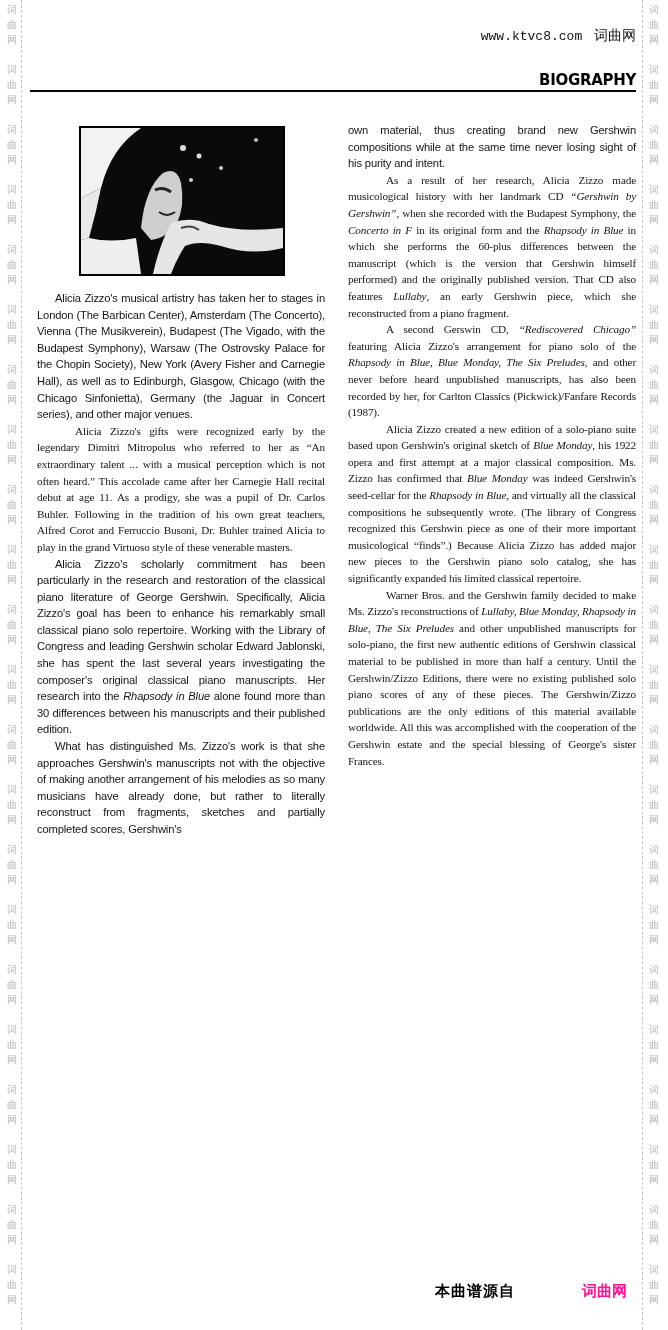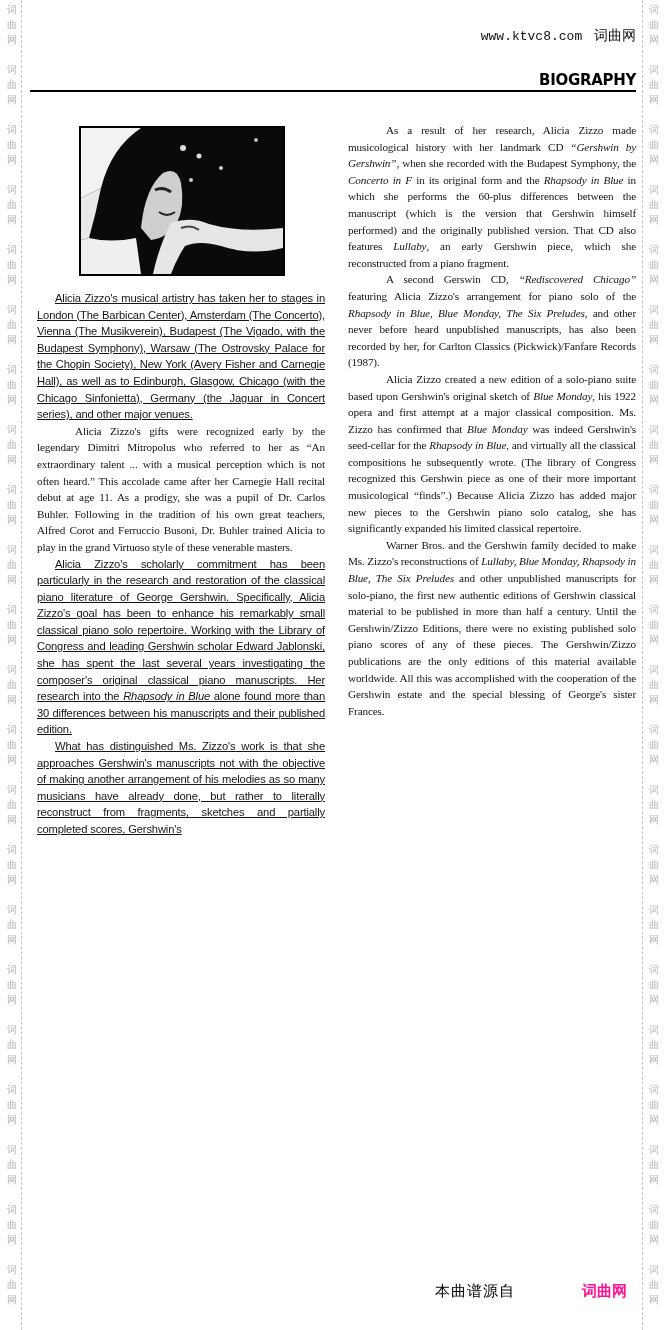--- a/index.html
+++ b/index.html
@@ -46,27 +46,27 @@
     }
 
     .col {
       position: absolute; width: 288px;
       font-size: 11.2px; line-height: 16.6px; text-align: justify; color: #151515;
       letter-spacing: -0.15px;
     }
     .col.left { left: 37px; top: 290px; }
     .col.right { left: 348px; top: 122px; }
     .col p { margin: 0; }
-    .ind1 { text-indent: 18px; text-decoration: underline; }
+    .ind1 { text-indent: 18px; }
     .ind2 { text-indent: 38px; font-family: Liberation Serif, serif; }
     .col i { font-style: italic; }
 
     .footer-src {
       position: absolute; top: 1282px; left: 435px;
-      font-family: "DejaVu Sans", sans-serif; font-weight: normal; font-size: 15px; color: #000;
+      font-family: "DejaVu Sans", sans-serif; font-weight: bold; font-size: 15px; color: #000;
       letter-spacing: 1px;
     }
     .footer-site {
       position: absolute; top: 1282px; left: 582px;
       font-family: "DejaVu Sans", sans-serif; font-weight: bold; font-size: 15px; color: #ff1493;
     }
   </style>
 </head>
 <body>
 
@@ -329,20 +329,21 @@
   </svg>
 </div>
 
 <div class="col left" id="col-left">
     <p class="ind1"><span>Alicia Zizzo's musical artistry has taken her to stages in London (The Barbican Center), Amsterdam (The Concerto), Vienna (The Musikverein), Budapest (The Vigado, with the Budapest Symphony), Warsaw (The Ostrovsky Palace for the Chopin Society), New York (Avery Fisher and Carnegie Hall), as well as to Edinburgh, Glasgow, Chicago (with the Chicago Sinfonietta), Germany (the Jaguar in Concert series), and other major venues.</span></p>
     <p class="ind2"><span>Alicia Zizzo's gifts were recognized early by the legendary Dimitri Mitropolus who referred to her as “An extraordinary talent ... with a musical perception which is not often heard.” This accolade came after her Carnegie Hall recital debut at age 11. As a prodigy, she was a pupil of Dr. Carlos Buhler. Following in the tradition of his own great teachers, Alfred Corot and Ferruccio Busoni, Dr. Buhler trained Alicia to play in the grand Virtuoso style of these venerable masters.</span></p>
     <p class="ind1"><span>Alicia Zizzo's scholarly commitment has been particularly in the research and restoration of the classical piano literature of George Gershwin. Specifically, Alicia Zizzo's goal has been to enhance his remarkably small classical piano solo repertoire. Working with the Library of Congress and leading Gershwin scholar Edward Jablonski, she has spent the last several years investigating the composer's original classical piano manuscripts. Her research into the </span><i>Rhapsody in Blue</i><span> alone found more than 30 differences between his manuscripts and their published edition.</span></p>
     <p class="ind1"><span>What has distinguished Ms. Zizzo's work is that she approaches Gershwin's manuscripts not with the objective of making another arrangement of his melodies as so many musicians have already done, but rather to literally reconstruct from fragments, sketches and partially completed scores, Gershwin's</span></p>
   </div>
 <div class="col right" id="col-right">
+    <p class=""><span>own material, thus creating brand new Gershwin compositions while at the same time never losing sight of his purity and intent.</span></p>
     <p class="ind2"><span>As a result of her research, Alicia Zizzo made musicological history with her landmark CD </span><i>“Gershwin by Gershwin”</i><span>, when she recorded with the Budapest Symphony, the </span><i>Concerto in F</i><span> in its original form and the </span><i>Rhapsody in Blue</i><span> in which she performs the 60-plus differences between the manuscript (which is the version that Gershwin himself performed) and the originally published version. That CD also features </span><i>Lullaby</i><span>, an early Gershwin piece, which she reconstructed from a piano fragment.</span></p>
     <p class="ind2"><span>A second Gerswin CD, </span><i>“Rediscovered Chicago”</i><span> featuring Alicia Zizzo's arrangement for piano solo of the </span><i>Rhapsody in Blue, Blue Monday, The Six Preludes</i><span>, and other never before heard unpublished manuscripts, has also been recorded by her, for Carlton Classics (Pickwick)/Fanfare Records (1987).</span></p>
     <p class="ind2"><span>Alicia Zizzo created a new edition of a solo-piano suite based upon Gershwin's original sketch of </span><i>Blue Monday</i><span>, his 1922 opera and first attempt at a major classical composition. Ms. Zizzo has confirmed that </span><i>Blue Monday</i><span> was indeed Gershwin's seed-cellar for the </span><i>Rhapsody in Blue</i><span>, and virtually all the classical compositions he subsequently wrote. (The library of Congress recognized this Gershwin piece as one of their more important musicological “finds”.) Because Alicia Zizzo has added major new pieces to the Gershwin piano solo catalog, she has significantly expanded his limited classical repertoire.</span></p>
     <p class="ind2"><span>Warner Bros. and the Gershwin family decided to make Ms. Zizzo's reconstructions of </span><i>Lullaby, Blue Monday, Rhapsody in Blue, The Six Preludes</i><span> and other unpublished manuscripts for solo-piano, the first new authentic editions of Gershwin classical material to be published in more than half a century. Until the Gershwin/Zizzo Editions, there were no existing published solo piano scores of any of these pieces. The Gershwin/Zizzo publications are the only editions of this material available worldwide. All this was accomplished with the cooperation of the Gershwin estate and the special blessing of George's sister Frances.</span></p>
   </div>
 
 <div class="footer-src">本曲谱源自</div>
 <div class="footer-site">词曲网</div>
 
 </body></html>

